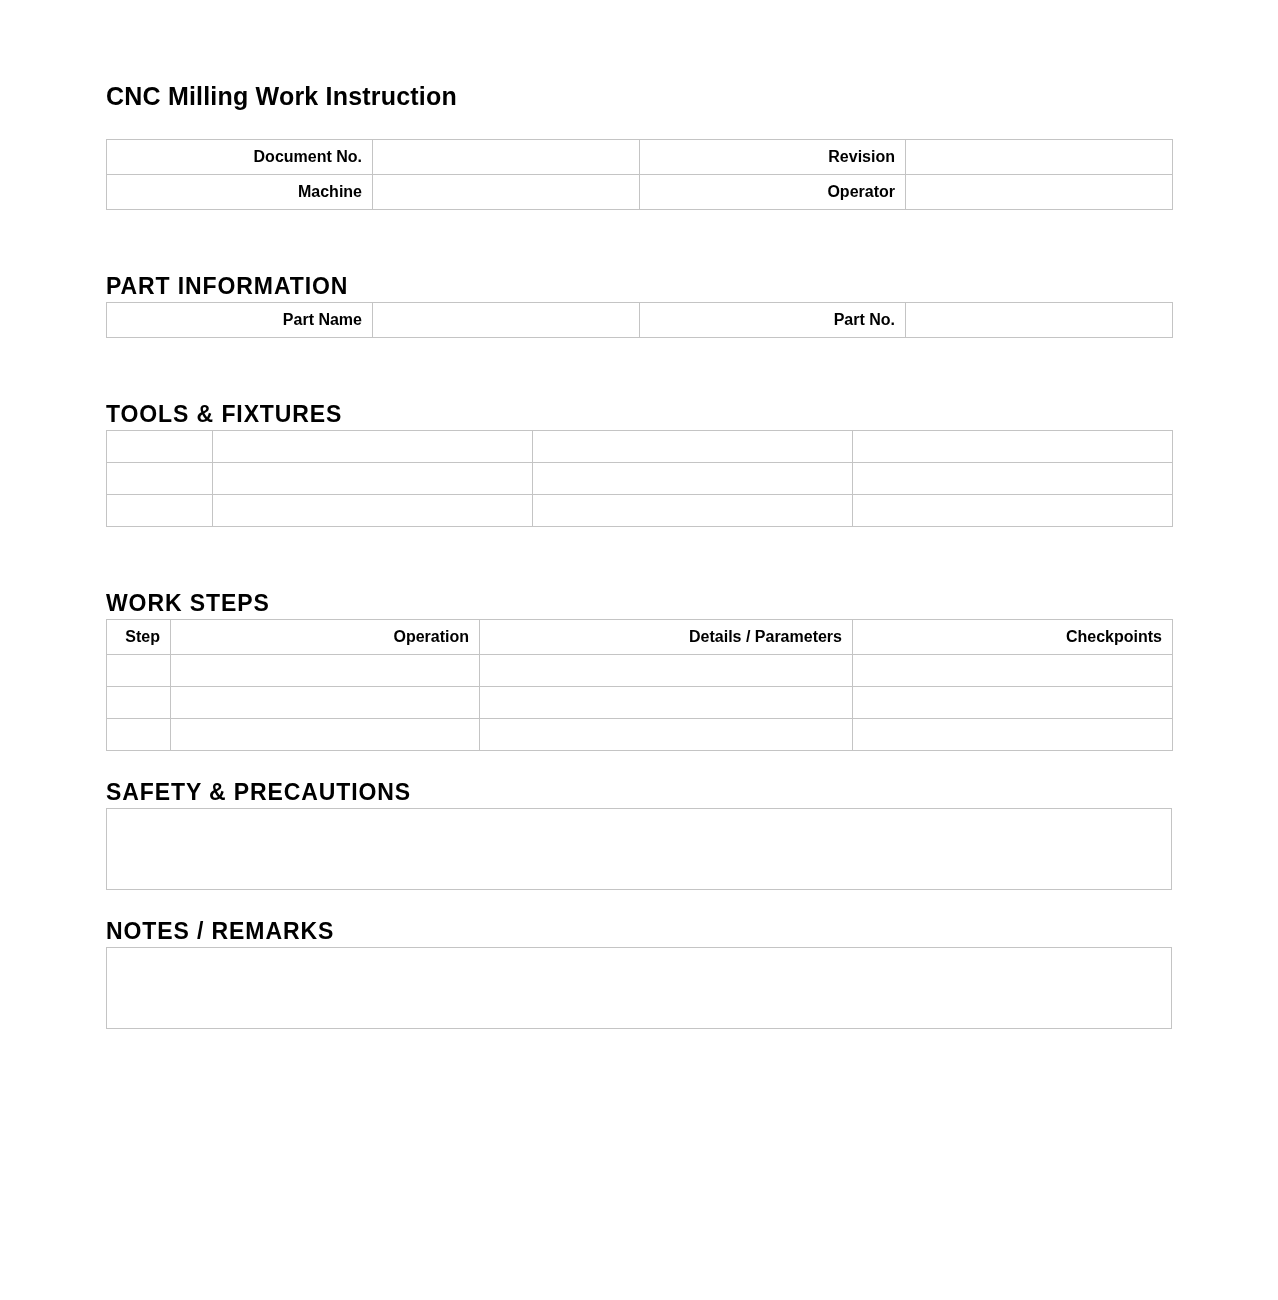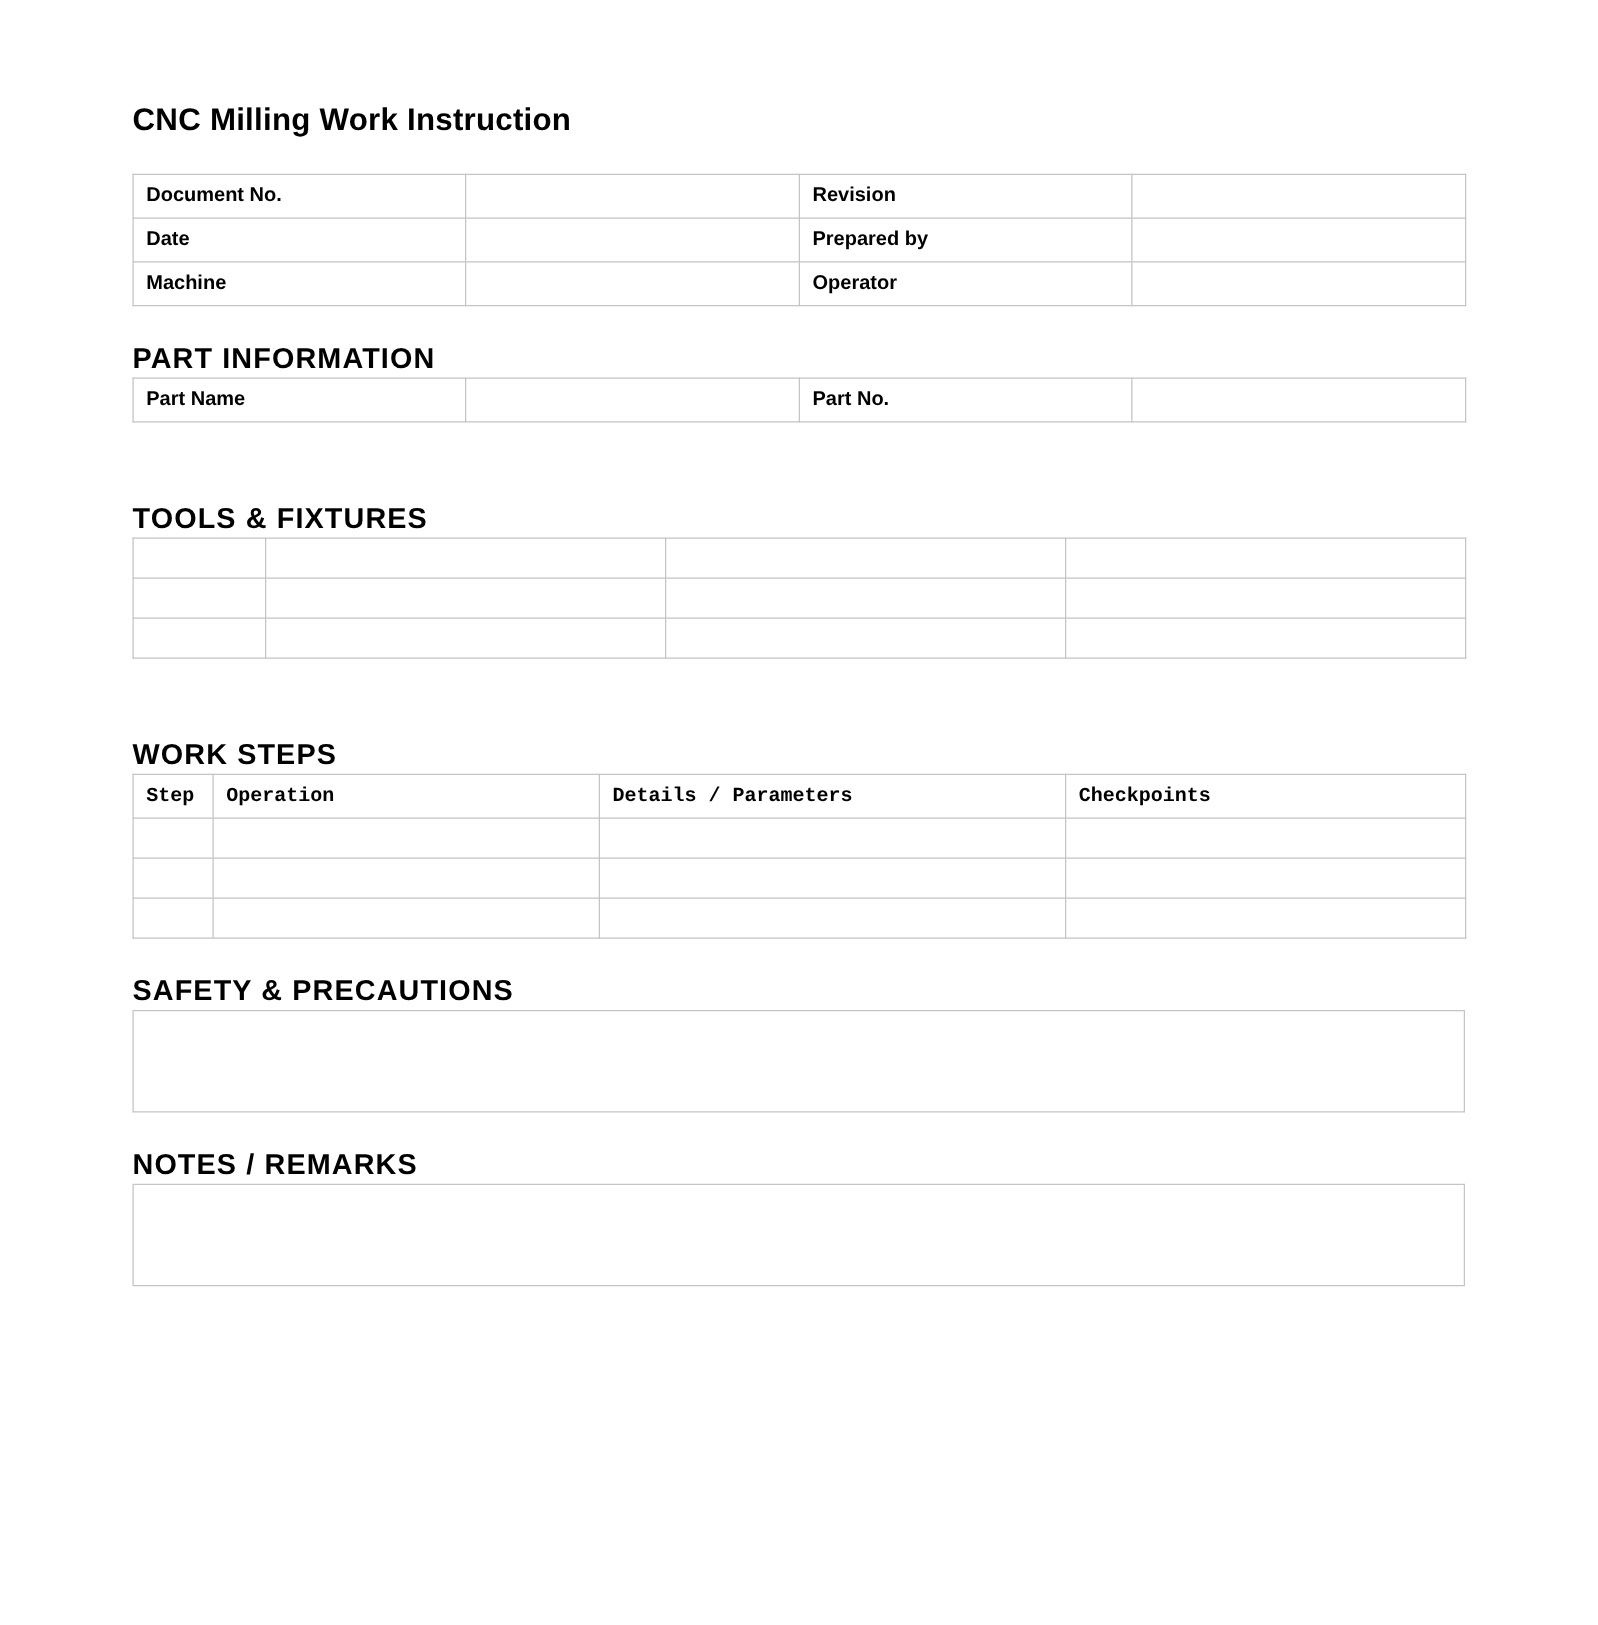--- a/index.html
+++ b/index.html
@@ -1,21 +1,21 @@
 <!DOCTYPE html>
 <html><head>
 <meta charset="utf-8">
 <style>
   html, body { margin: 0; padding: 0; background: #ffffff; }
   body { width: 1278px; height: 1300px; position: relative; font-family: "Liberation Sans", sans-serif; color: #000; }
   .page { position: absolute; left: 106px; top: 0; width: 1066px; }
   h1 { position: absolute; top: 82px; left: 0; margin: 0; font-size: 25px; font-weight: bold; letter-spacing: 0.2px; white-space: nowrap; }
   h2 { position: absolute; left: 0; margin: 0; font-size: 23px; font-weight: bold; letter-spacing: 0.9px; white-space: nowrap; }
   table { position: absolute; left: 0; width: 1066px; border-collapse: collapse; table-layout: fixed; }
-  td, th { border: 1px solid #c4c4c4; padding: 0 10px; font-size: 16px; font-weight: bold; text-align: left; vertical-align: middle; }
+  td, th { border: 1px solid #c4c4c4; padding: 0 10px; font-size: 16px; font-weight: bold; text-align: right; vertical-align: middle; }
   .kv td { height: 34px; }
   .grid th { height: 34px; }
   .grid td { height: 31px; }
   .box { position: absolute; left: 0; width: 1064px; border: 1px solid #c4c4c4; }
 </style>
 </head>
 <body>
 
 <div class="page">
   <h1>CNC Milling Work Instruction</h1>
@@ -25,26 +25,20 @@
         <col style="width:266px">
         <col style="width:267px">
         <col style="width:266px">
         <col style="width:267px">
       </colgroup>
     <tbody>
         <tr>
       <td>Document No.</td>
       <td></td>
       <td>Revision</td>
-      <td></td>
-    </tr>
-    <tr>
-      <td>Date</td>
-      <td></td>
-      <td>Prepared by</td>
       <td></td>
     </tr>
     <tr>
       <td>Machine</td>
       <td></td>
       <td>Operator</td>
       <td></td>
     </tr>
   </tbody>
     </table>
@@ -91,21 +85,21 @@
     <tr>
       <td></td>
       <td></td>
       <td></td>
       <td></td>
     </tr>
   </tbody>
     </table>
 
   <h2 style="top:590px;">WORK STEPS</h2>
-  <table class="grid" style="top:619px;font-family:Liberation Mono, monospace;">
+  <table class="grid" style="top:619px;">
     <colgroup>
         <col style="width:64px">
         <col style="width:309px">
         <col style="width:373px">
         <col style="width:320px">
       </colgroup>
     <tbody>
         <tr>
       <th>Step</th>
       <th>Operation</th>

